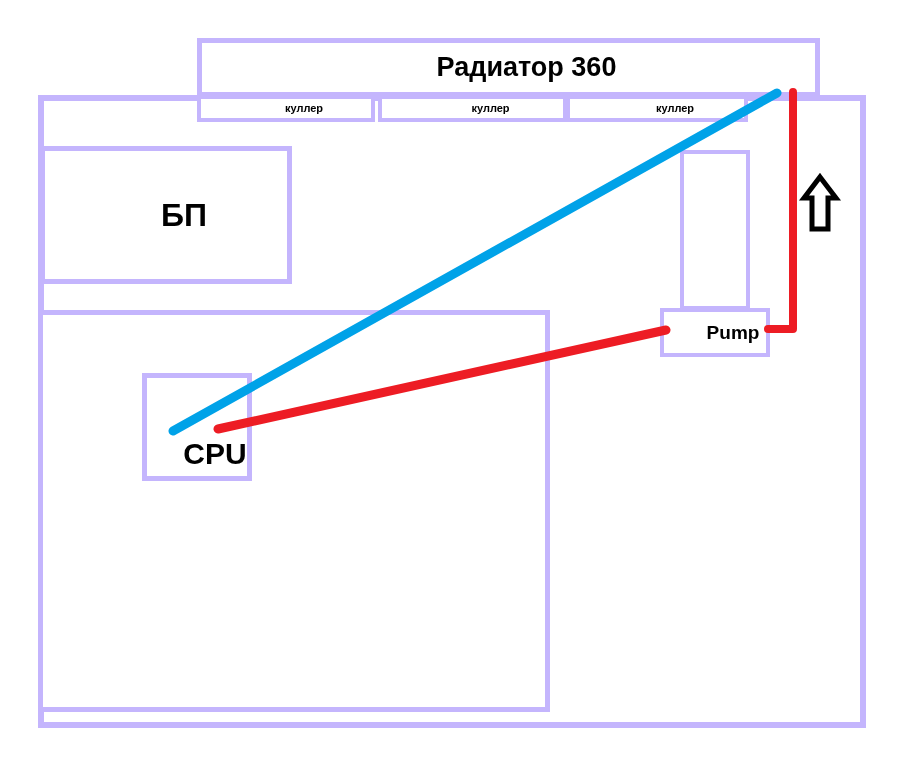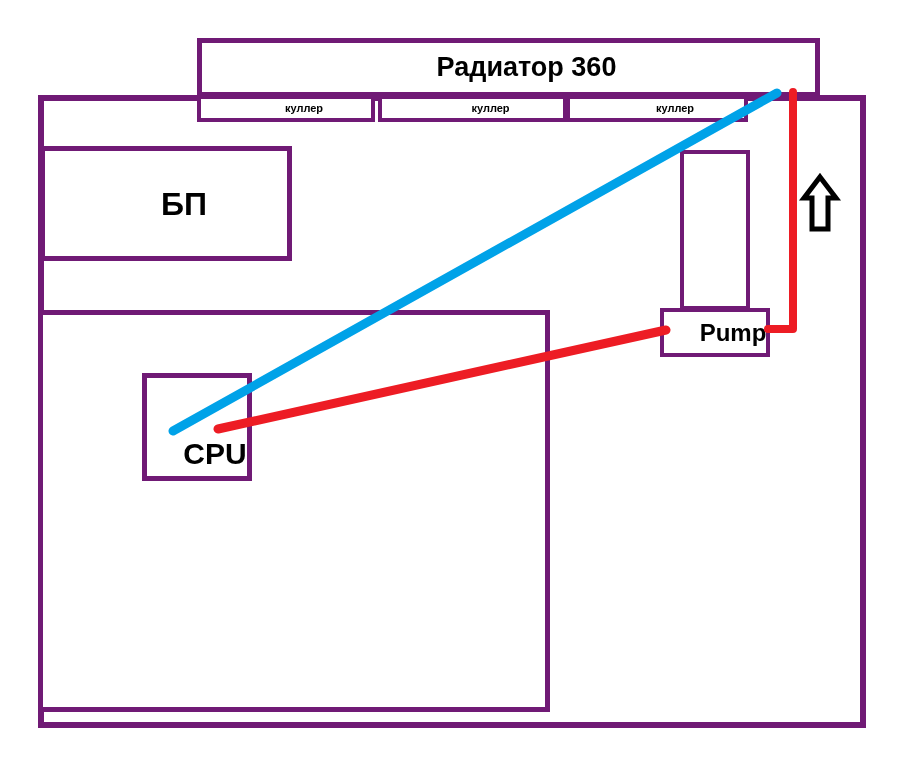--- a/index.html
+++ b/index.html
@@ -14,21 +14,21 @@
     background: #ffffff;
     font-family: "Liberation Sans", sans-serif;
     font-weight: bold;
     color: #000000;
     overflow: hidden;
   }
   .box {
     position: absolute;
     box-sizing: border-box;
     background: #ffffff;
-    border: 5px solid #701a75;
+    border: 5px solid #c4b5fd;
     display: flex;
     align-items: center;
     justify-content: center;
     line-height: 1;
     padding-left: 36px;
   }
   
   .case {
     left: 38px; top: 95px; width: 828px; height: 633px;
     border-width: 6px;
@@ -44,21 +44,21 @@
   .cooler {
     top: 95px; height: 27px;
     border-width: 4px;
     font-size: 11px;
   }
   .cooler-1 { left: 197px; width: 178px; }
   .cooler-2 { left: 378px; width: 189px; }
   .cooler-3 { left: 566px; width: 182px; }
   
   .psu {
-    left: 40px; top: 146px; width: 252px; height: 115px;
+    left: 40px; top: 146px; width: 252px; height: 138px;
     border-width: 5px;
     font-size: 32px;
   }
   
   .mobo {
     left: 38px; top: 310px; width: 512px; height: 402px;
     border-width: 5px;
   }
   
   .cpu {
@@ -70,21 +70,21 @@
   }
   
   .reservoir {
     left: 680px; top: 150px; width: 70px; height: 160px;
     border-width: 4px;
   }
   
   .pump {
     left: 660px; top: 308px; width: 110px; height: 49px;
     border-width: 4px;
-    font-size: 24px;
+    font-size: 19px;
     justify-content: center;
   }
   .overlay {
     position: absolute;
     left: 0; top: 0;
     width: 909px;
     height: 759px;
     pointer-events: none;
   }
 </style>

